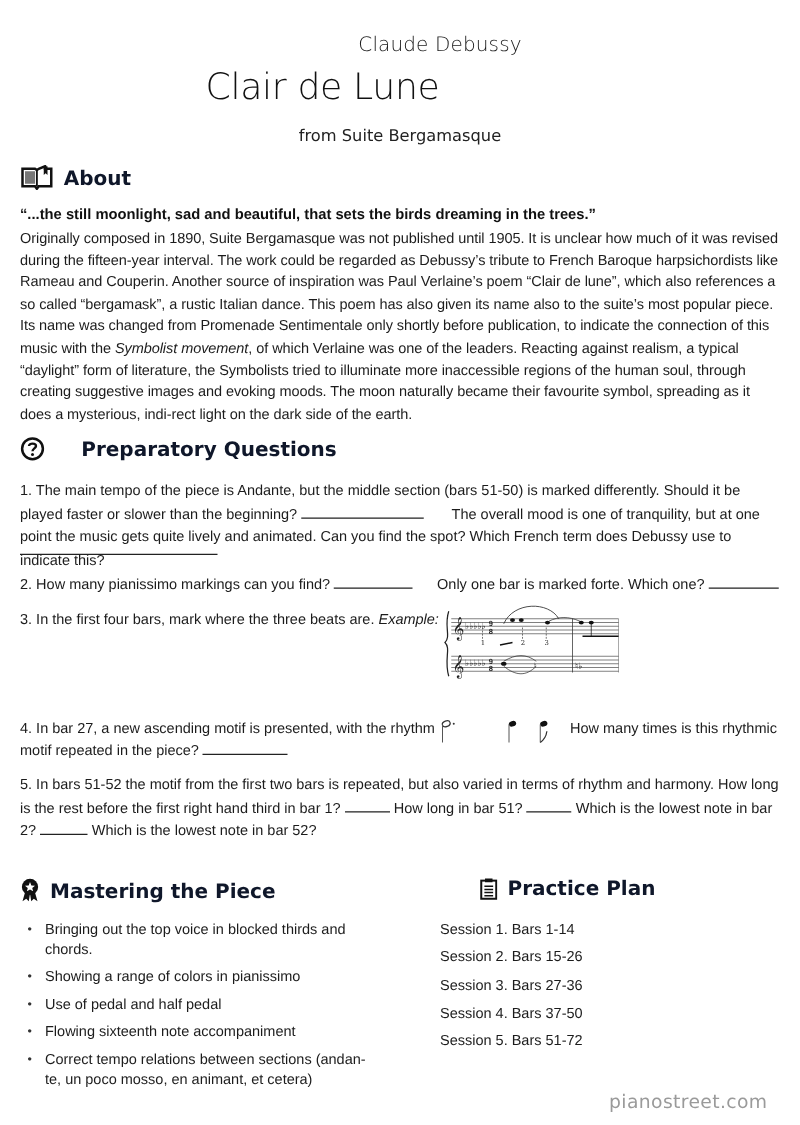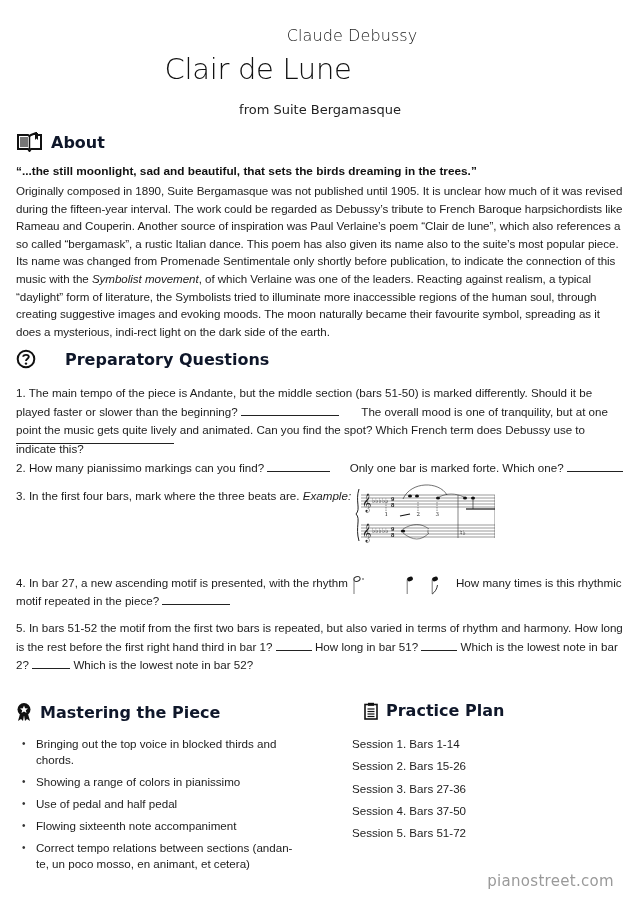--- a/index.html
+++ b/index.html
@@ -198,21 +198,21 @@
 </div>
 
 <ul class="bullets">
   <li>Bringing out the top voice in blocked thirds and chords.</li>
   <li>Showing a range of colors in pianissimo</li>
   <li>Use of pedal and half pedal</li>
   <li>Flowing sixteenth note accompaniment</li>
   <li>Correct tempo relations between sections (andan-te, un poco mosso, en animant, et cetera)</li>
 </ul>
 
-<div class="section-heading" style="left:352px; top:701px;padding-left:12px;">
+<div class="section-heading" style="left:372px; top:701px;padding-left:12px;">
   <span class="icon">
     <svg width="14" height="18" viewBox="0 0 14 18">
       <rect x="1" y="2.5" width="12" height="14.5" fill="none" stroke="#111" stroke-width="1.6"></rect>
       <rect x="4" y="0.8" width="6" height="3" fill="#111"></rect>
       <g stroke="#111" stroke-width="1.2">
         <line x1="3.5" y1="7" x2="10.5" y2="7"></line>
         <line x1="3.5" y1="9.5" x2="10.5" y2="9.5"></line>
         <line x1="3.5" y1="12" x2="10.5" y2="12"></line>
         <line x1="3.5" y1="14.5" x2="10.5" y2="14.5"></line>
       </g>

